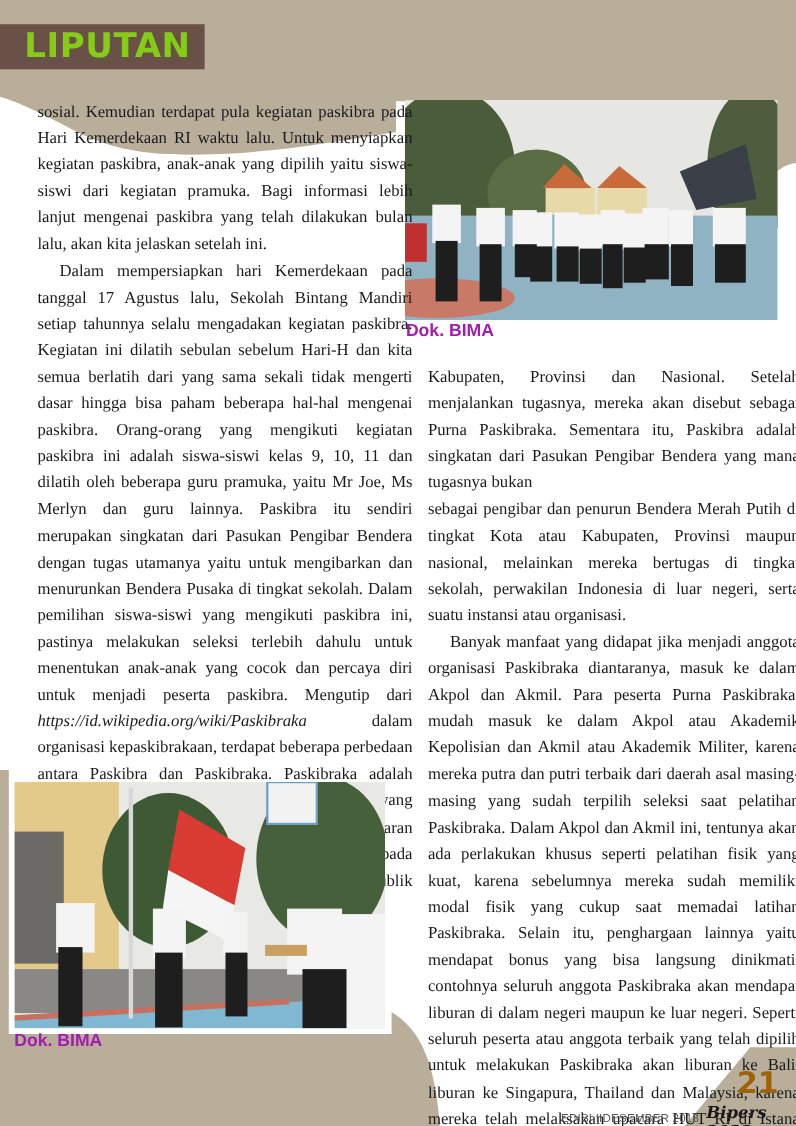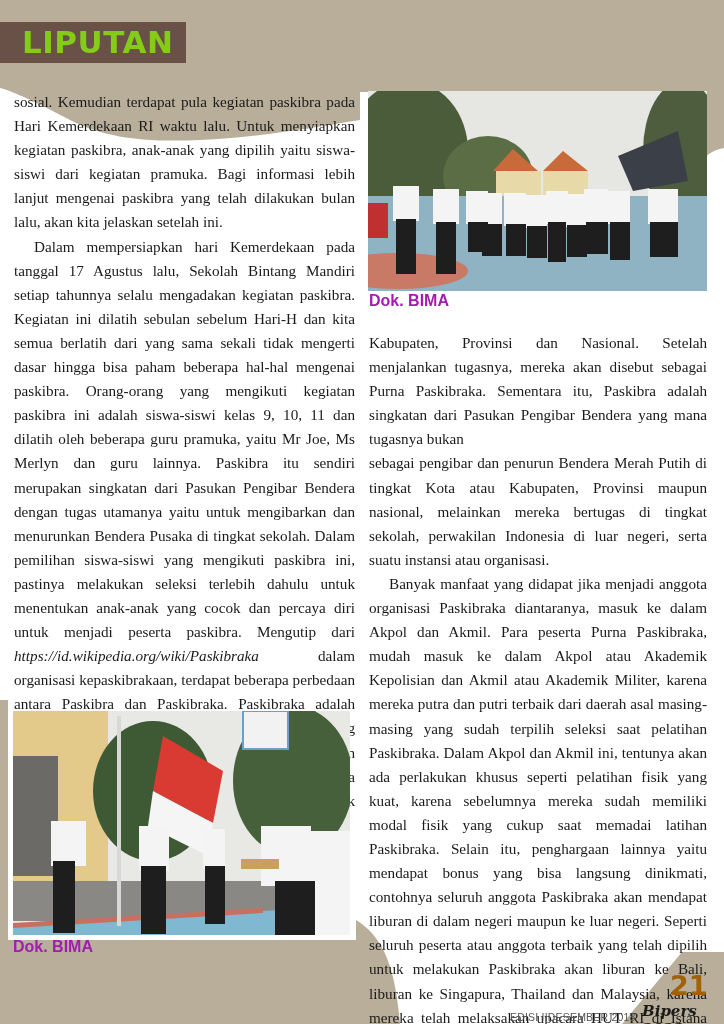--- a/index.html
+++ b/index.html
@@ -9,21 +9,21 @@
       font-family: "Liberation Serif", "DejaVu Serif", serif;
       color: #1a1a1a;
     }
     .bg-shape { position: absolute; left: 0; top: 0; width: 724px; height: 1024px; z-index: 0; }
     .header-tag {
       position: absolute; left: 0; top: 22px; width: 186px; height: 41px;
       background: #6a5147; color: #84cc16; z-index: 2;
       font-family: "DejaVu Sans", "Liberation Sans", sans-serif; font-weight: bold;
       font-size: 31px; line-height: 41px; padding-left: 22px; box-sizing: border-box; letter-spacing: 0.5px;
     }
-    .col { position: absolute; z-index: 2; font-size: 15.2px; line-height: 24.1px; text-align: justify; }
+    .col { position: absolute; z-index: 2; font-size: 15.2px; line-height: 24.1px; text-align: justify; margin-left: 20px; }
     .col p { margin: 0; }
     .col p.indent { text-indent: 20px; }
     .col-left { left: 14px; top: 90px; width: 341px; }
     .col-right { left: 369px; top: 331px; width: 338px; }
     .photo { position: absolute; z-index: 2; overflow: hidden; }
     .photo svg { display: block; width: 100%; height: 100%; }
     .photo-top { left: 368px; top: 91px; width: 339px; height: 200px; }
     .photo-bottom { left: 13px; top: 711px; width: 337px; height: 224px; }
     .caption {
       position: absolute; z-index: 2; font-weight: bold; font-size: 16px; color: #a21caf;

